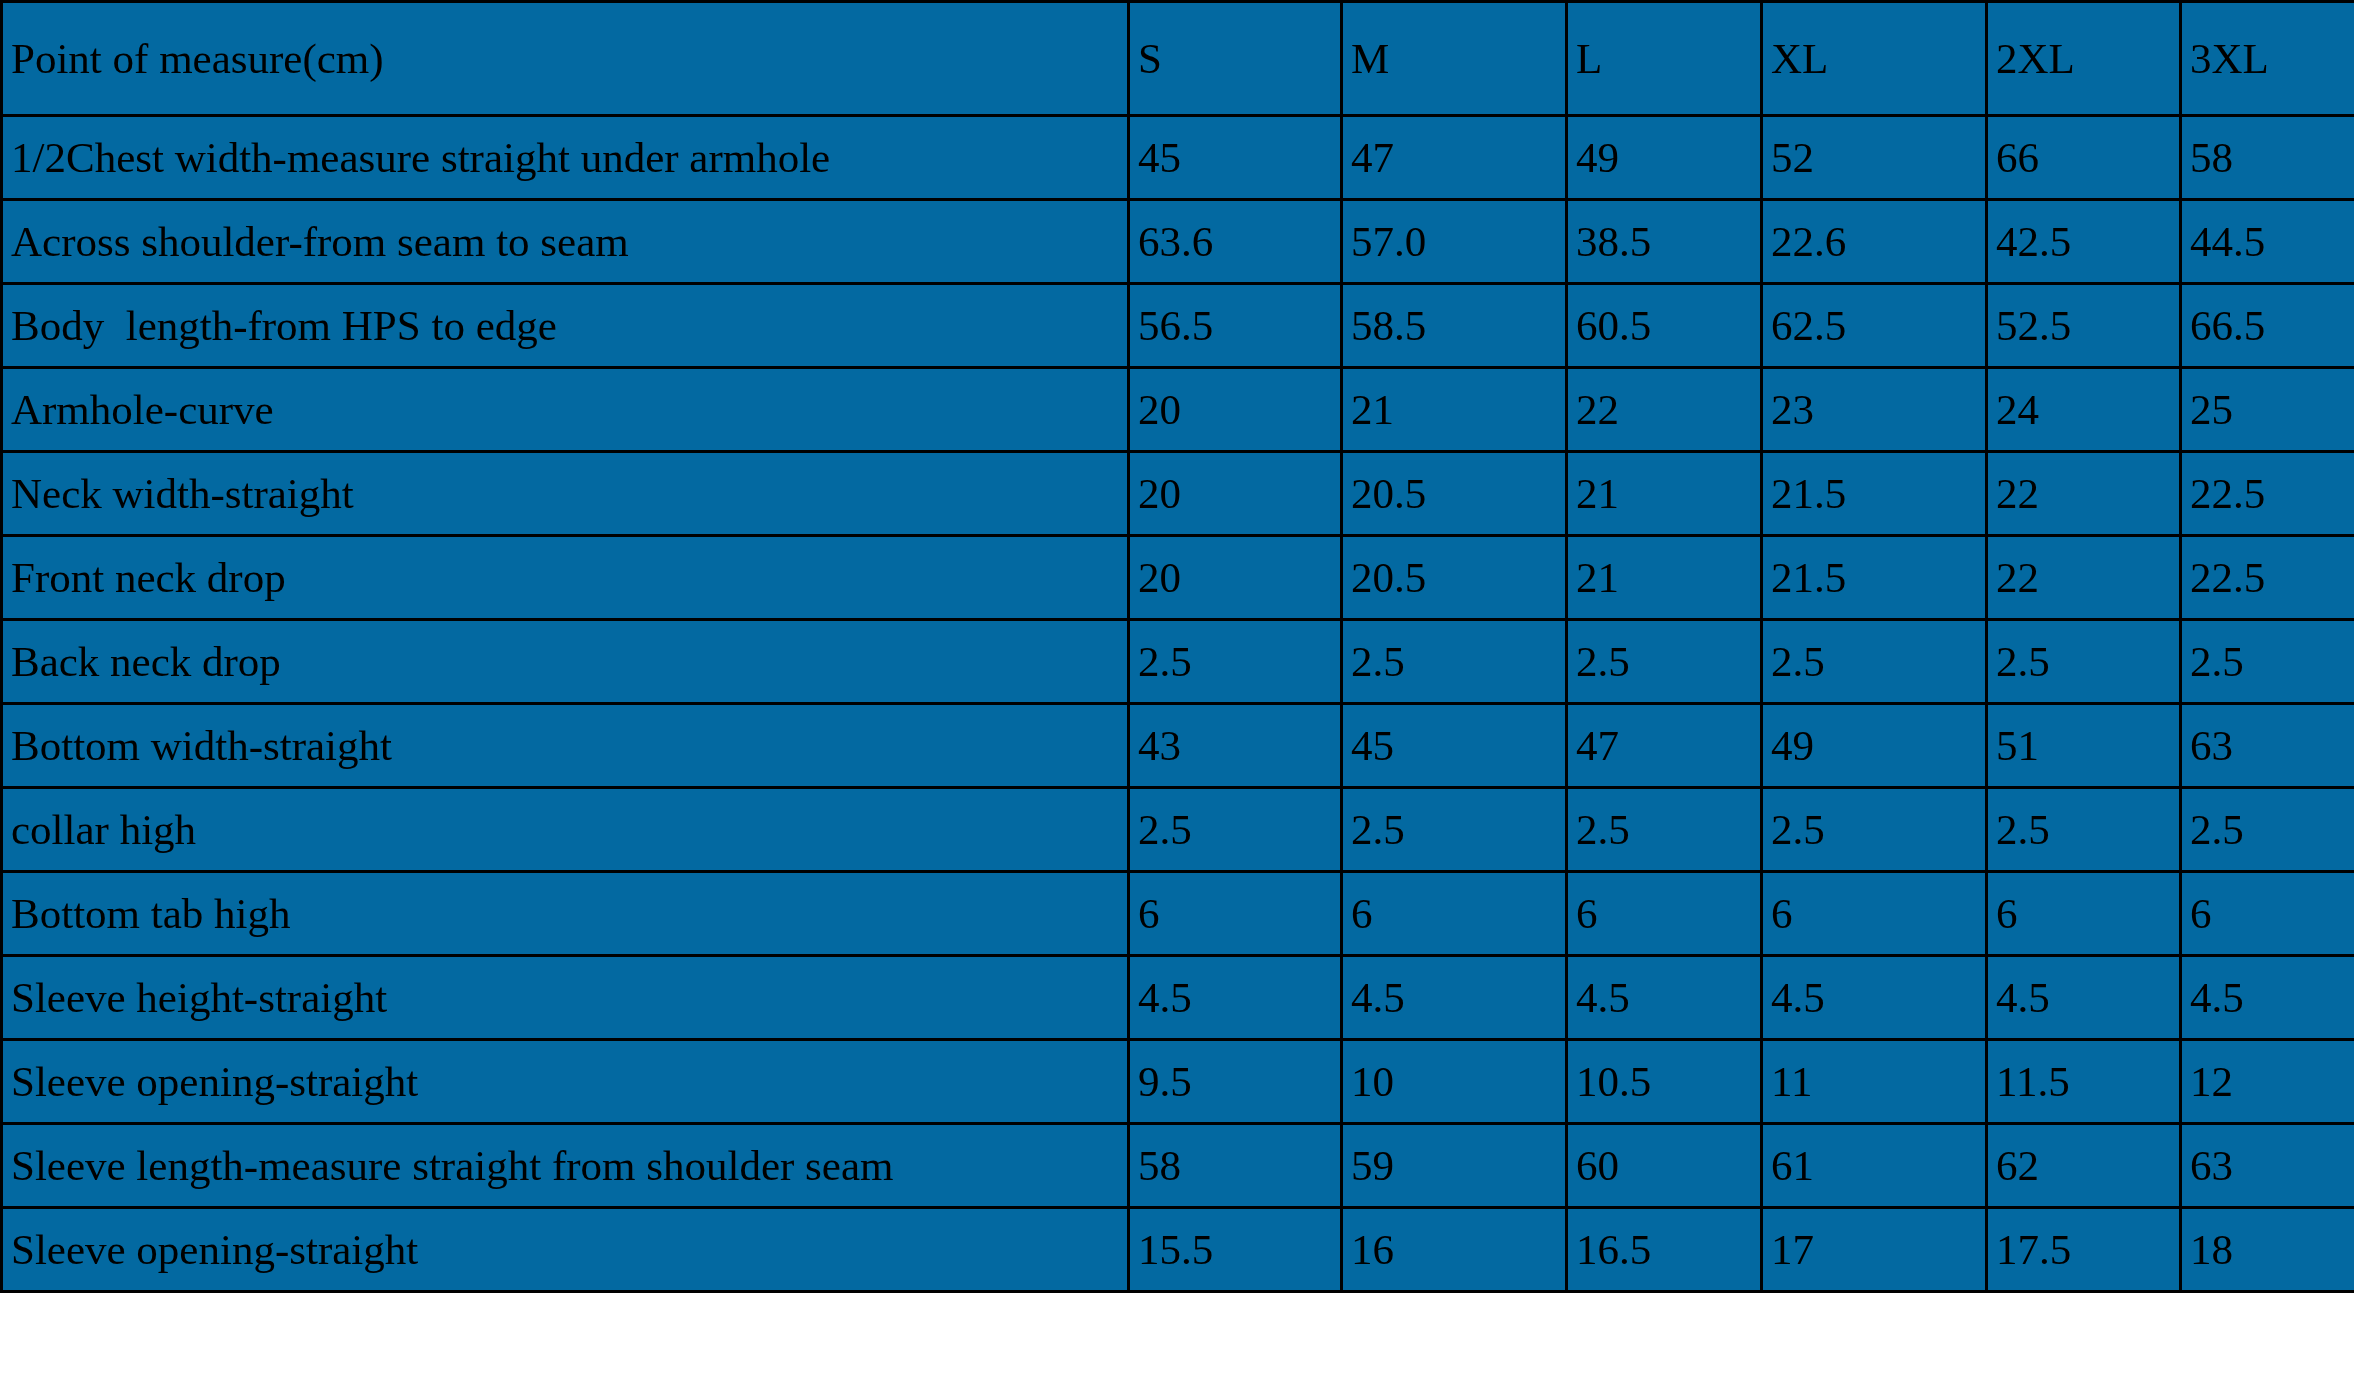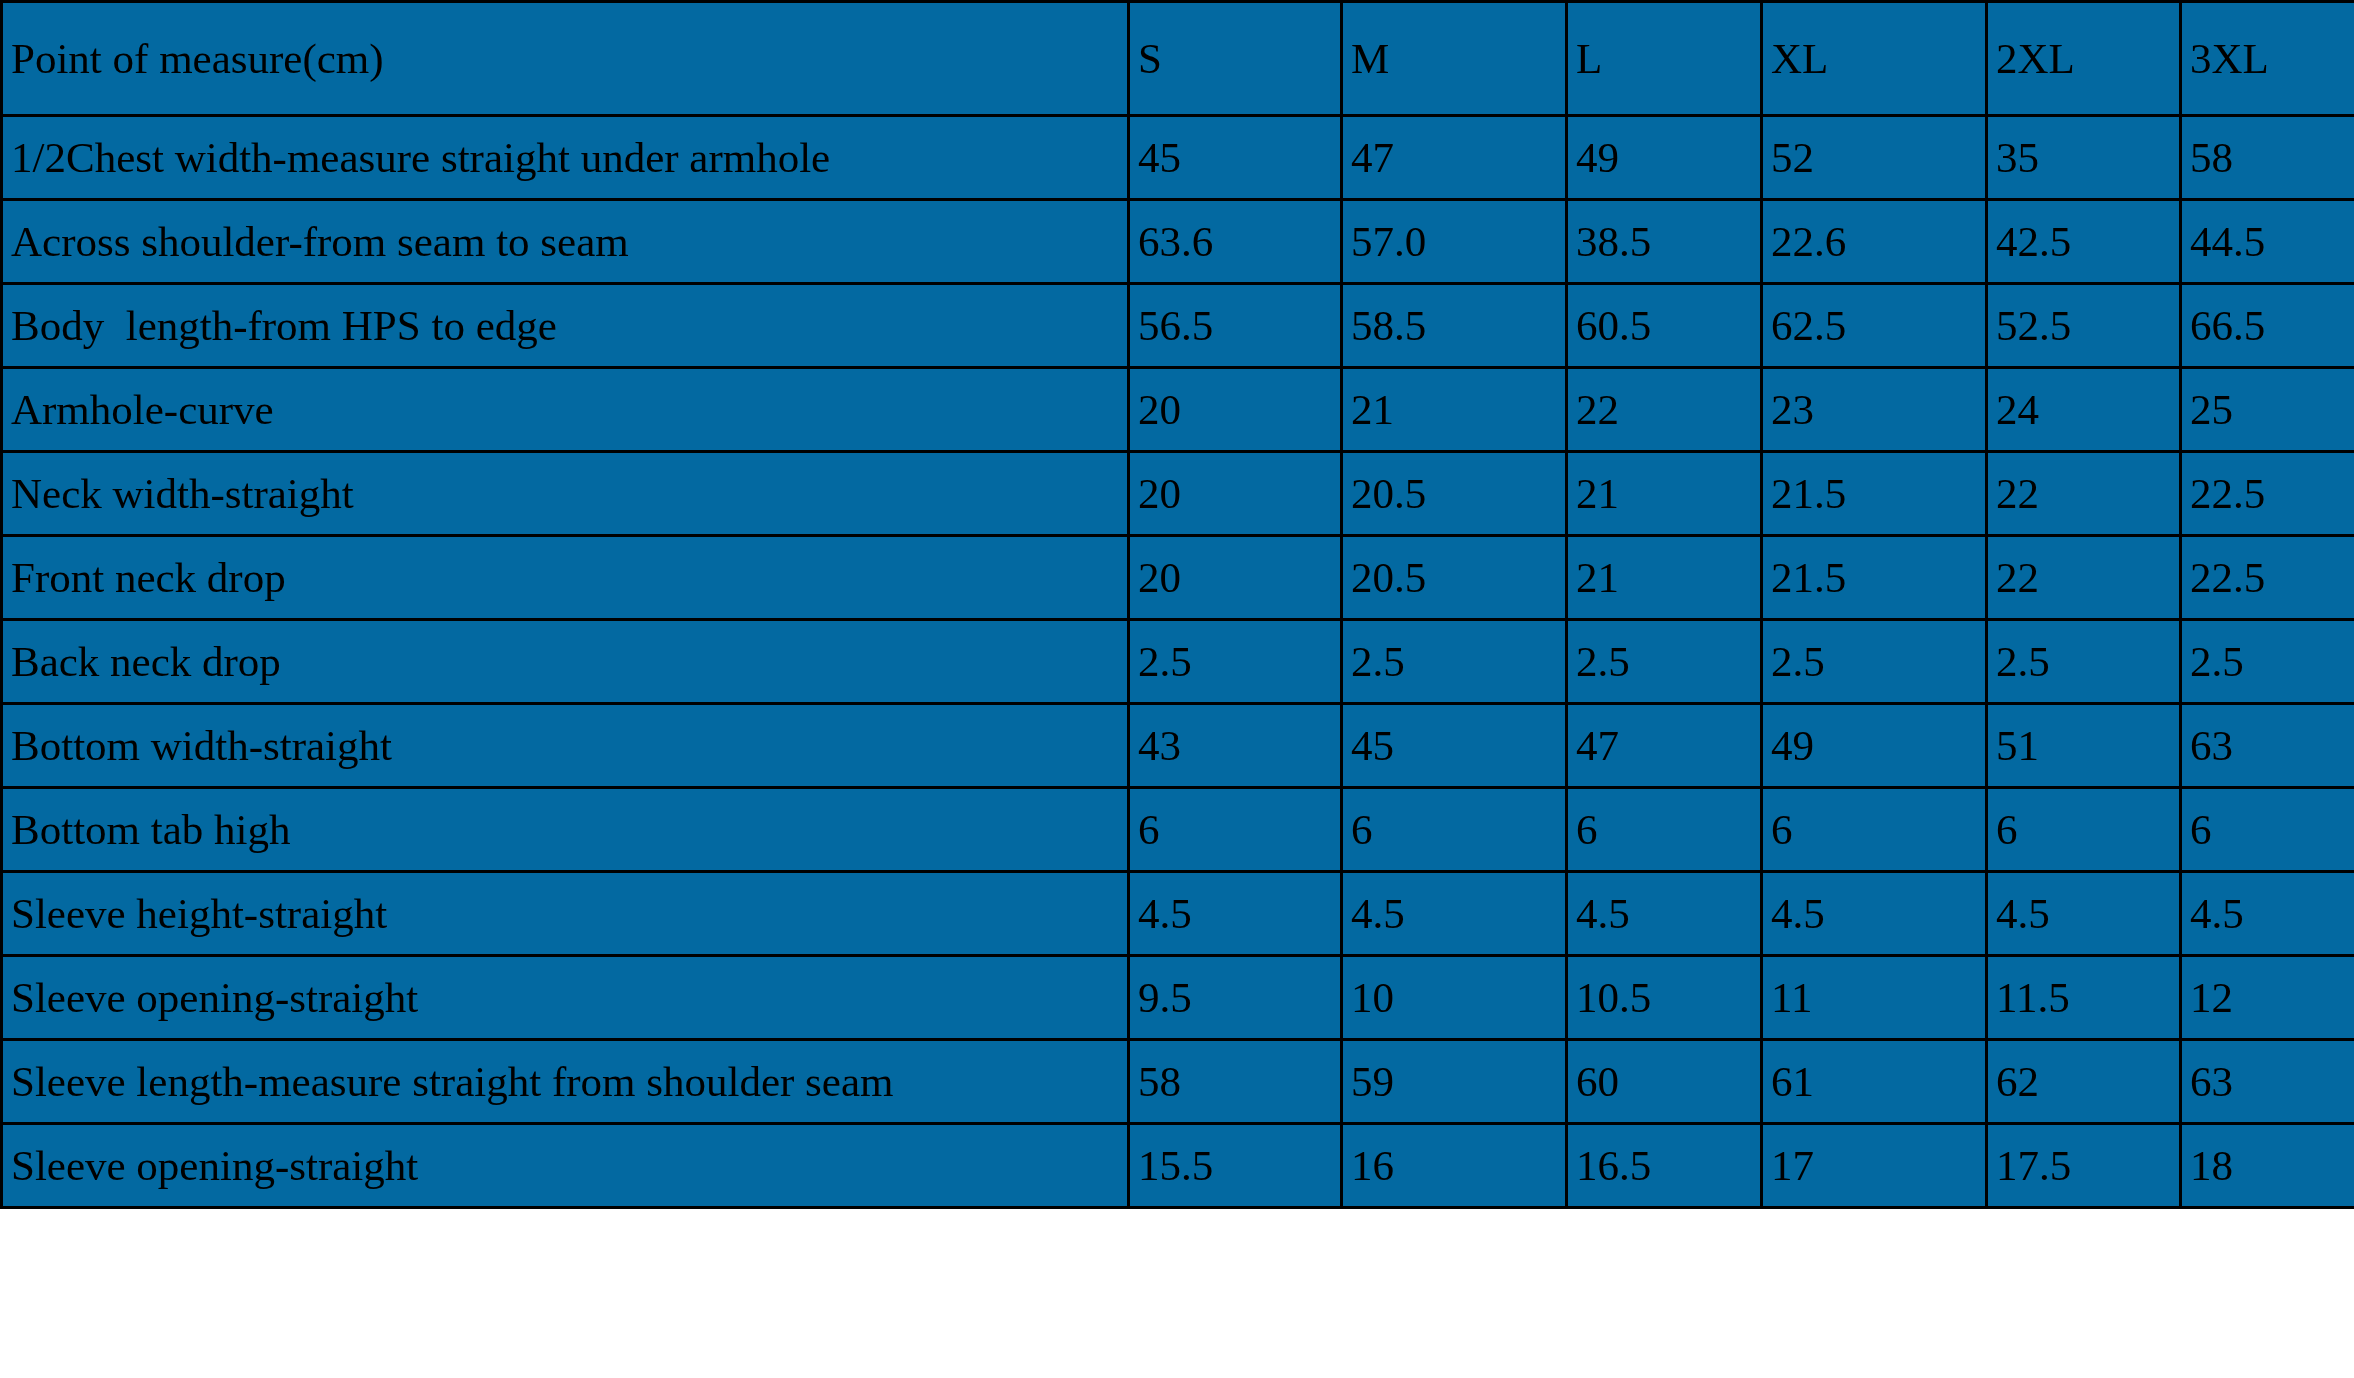--- a/index.html
+++ b/index.html
@@ -72,21 +72,21 @@
       <th>3XL</th>
     </tr>
   </thead>
   <tbody>
     <tr>
       <td class="lbl">1/2Chest width-measure straight under armhole</td>
       <td>45</td>
       <td>47</td>
       <td>49</td>
       <td>52</td>
-      <td>35</td>
+      <td>66</td>
       <td>58</td>
     </tr>
     <tr>
       <td class="lbl">Across shoulder-from seam to seam</td>
       <td>63.6</td>
       <td>57.0</td>
       <td>38.5</td>
       <td>22.6</td>
       <td>42.5</td>
       <td>44.5</td>
@@ -139,20 +139,29 @@
     <tr>
       <td class="lbl">Bottom width-straight</td>
       <td>43</td>
       <td>45</td>
       <td>47</td>
       <td>49</td>
       <td>51</td>
       <td>63</td>
     </tr>
     <tr>
+      <td class="lbl">collar high</td>
+      <td>2.5</td>
+      <td>2.5</td>
+      <td>2.5</td>
+      <td>2.5</td>
+      <td>2.5</td>
+      <td>2.5</td>
+    </tr>
+    <tr>
       <td class="lbl">Bottom tab high</td>
       <td>6</td>
       <td>6</td>
       <td>6</td>
       <td>6</td>
       <td>6</td>
       <td>6</td>
     </tr>
     <tr>
       <td class="lbl">Sleeve height-straight</td>

